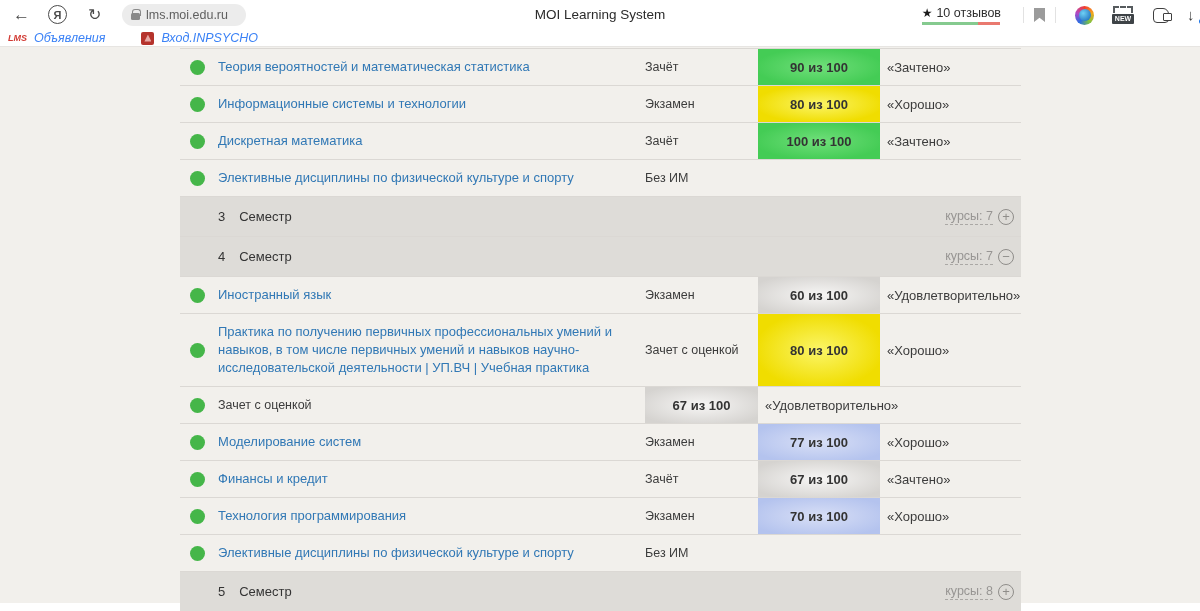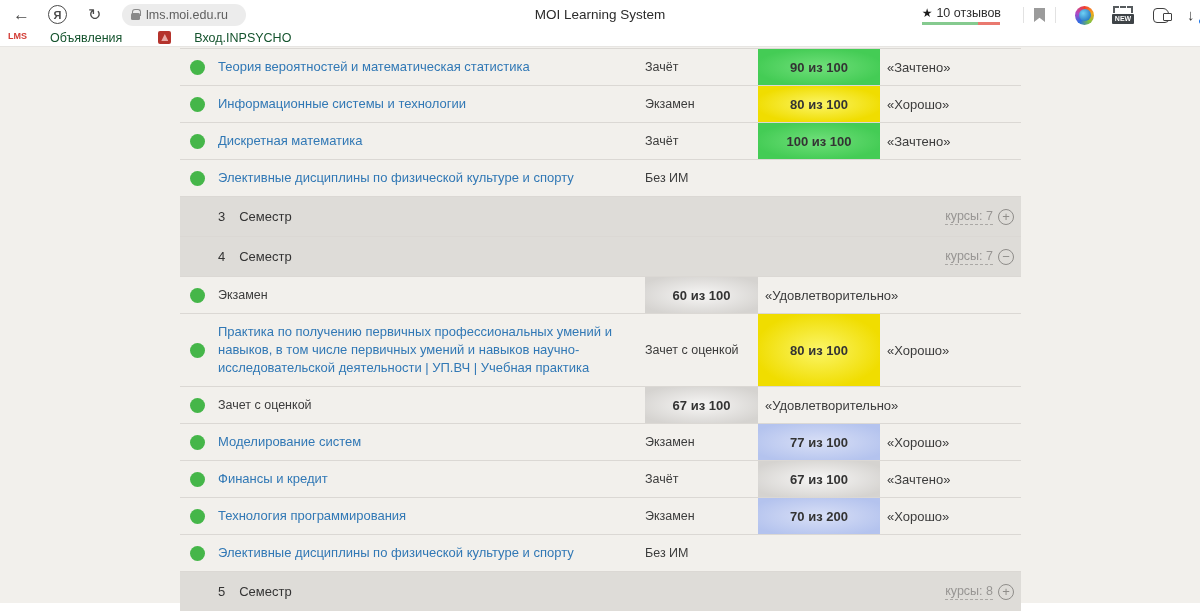--- a/index.html
+++ b/index.html
@@ -46,27 +46,27 @@
   .glove { width:16px; height:15px; border:1.7px solid #3f3f3f; border-radius:4px 6px 4px 4px;
            position:relative; margin:0 10px; cursor:pointer; background:#fff; }
   .glove::after { content:''; position:absolute; right:-4px; bottom:1px; width:7px; height:6px;
                   border:1.7px solid #3f3f3f; border-radius:1px; background:#fff; }
   .dl { position:relative; width:16px; height:18px; margin-left:8px; margin-right:-3px;
         color:#3f3f3f; font-size:15px; line-height:18px; cursor:pointer; }
   .dl .dot { position:absolute; right:-1px; bottom:0; width:5px; height:5px; border-radius:50%; background:#1a73e8; }
 
   .bookmarks { position:absolute; top:30px; left:0; width:1200px; height:17px; background:#ffffff;
                display:flex; align-items:center; border-bottom:1px solid #e7e5e2; }
-  .bm { display:flex; gap:23px; cursor:pointer; margin-left:8px; }
+  .bm { display:flex; align-items:center; gap:7px; cursor:pointer; margin-left:8px;font-style:italic; }
   .bm + .bm { margin-left:36px; }
   .bm-fav-lms { color:#d23b34; font-weight:bold; font-size:9px; letter-spacing:0; }
   .bm-fav-red { width:13px; height:13px; background:#b5332c; border-radius:2px; position:relative; }
   .bm-fav-red::after { content:''; position:absolute; left:3px; top:3px; width:7px; height:7px;
                        background:#e8a9a5; clip-path:polygon(50% 0,100% 100%,0 100%); }
-  .bm-label { font-size:12.5px; color:#14532d; white-space:nowrap; }
+  .bm-label { font-size:12.5px; color:#3b82f6; white-space:nowrap; }
 
   
   .content { position:absolute; top:47px; left:0; width:1200px; height:556px; background:#f2f0ec; }
   .gradebook { position:absolute; left:180px; top:1px; width:841px; border-top:1px solid #dbd8d4; }
 
   .row { border-bottom:1px solid #dbd8d4; }
   .row.course { display:grid; grid-template-columns:38px 427px 113px 122px 141px; align-items:stretch; min-height:37px; }
   .cell { display:flex; align-items:center; }
   .cell.dotc { justify-content:flex-start; padding-left:10px; }
   .dot { width:15px; height:15px; border-radius:50%; background:#45b649; }
@@ -209,20 +209,23 @@
           <span class="sem-num">4</span>
           <span class="sem-label">Семестр</span>
           <span class="sem-spacer"></span>
           <a class="courses-link">курсы: 7</a>
           <span class="toggle">−</span>
         </div>
         <div class="row course">
           <div class="cell dotc">
             <span class="dot"></span>
           </div>
+          <div class="cell name">
+            <a class="course-link">Иностранный язык</a>
+          </div>
           <div class="cell type">Экзамен</div>
           <div class="cell badgec">
             <div class="score score-gray">60 из 100</div>
           </div>
           <div class="cell grade">«Удовлетворительно»</div>
         </div>
         <div class="row course">
           <div class="cell dotc">
             <span class="dot"></span>
           </div>
@@ -273,21 +276,21 @@
         </div>
         <div class="row course">
           <div class="cell dotc">
             <span class="dot"></span>
           </div>
           <div class="cell name">
             <a class="course-link">Технология программирования</a>
           </div>
           <div class="cell type">Экзамен</div>
           <div class="cell badgec">
-            <div class="score score-blue">70 из 200</div>
+            <div class="score score-blue">70 из 100</div>
           </div>
           <div class="cell grade">«Хорошо»</div>
         </div>
         <div class="row course">
           <div class="cell dotc">
             <span class="dot"></span>
           </div>
           <div class="cell name">
             <a class="course-link">Элективные дисциплины по физической культуре и спорту</a>
           </div>

